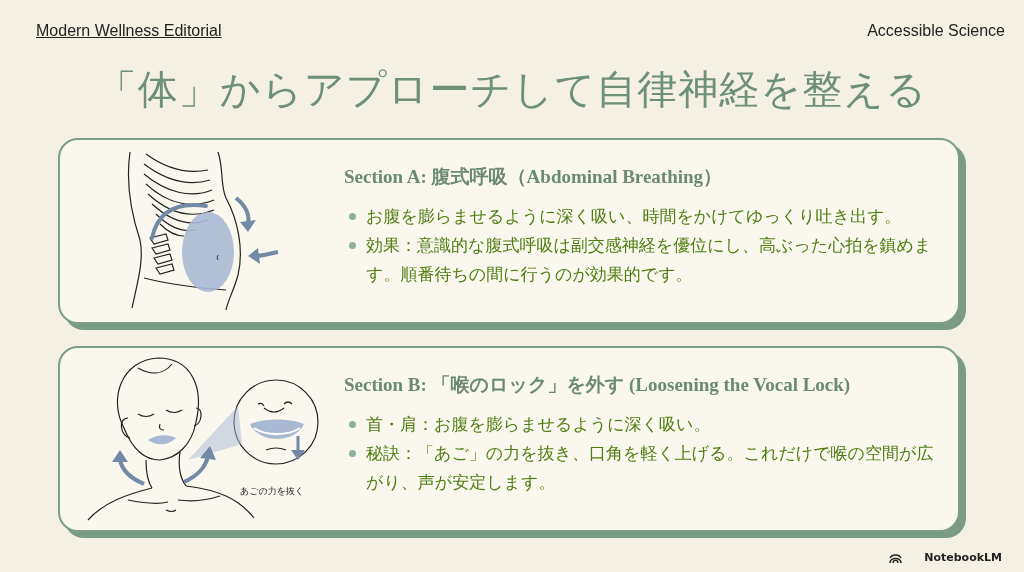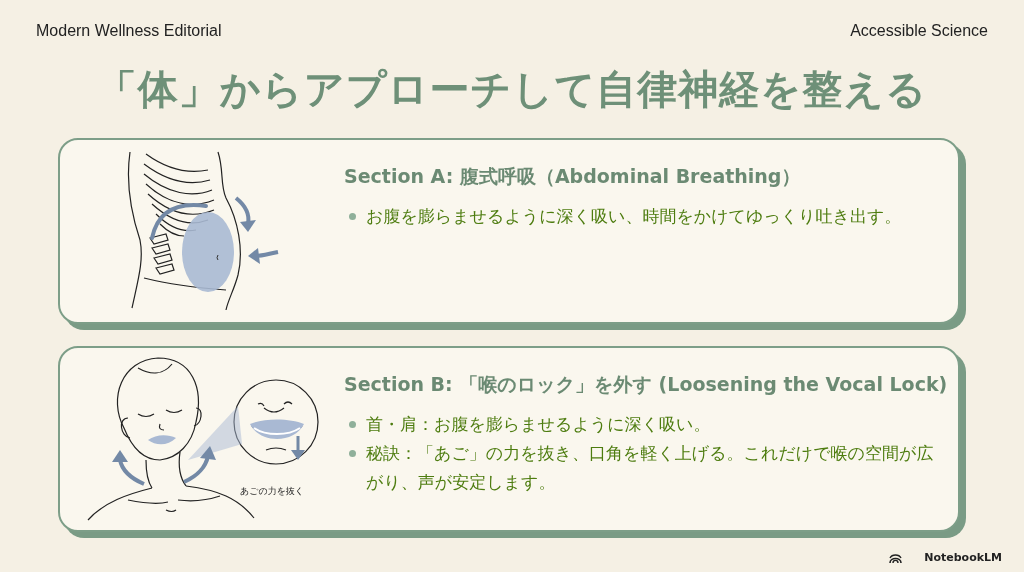--- a/index.html
+++ b/index.html
@@ -8,42 +8,42 @@
     background: #f5f0e4;
     font-family: "DejaVu Sans", "Liberation Sans", sans-serif;
     color: #1f1f1f;
     position: relative;
   }
   .top-label {
     position: absolute; top: 22px;
     font-family: "Liberation Sans", "DejaVu Sans", sans-serif;
     font-size: 16px; color: #222;
   }
-  .top-left { left: 36px; }
-  .top-right { right: 36px; }
+  .top-left { left: 36px; text-decoration: underline; }
+  .top-right { right: 19px; }
   .main-title {
     position: absolute; top: 62px; left: 0; width: 1024px;
     text-align: center;
-    font-size: 40px; font-weight: bold; letter-spacing: 1px;
+    font-size: 40px; font-weight: normal; letter-spacing: 1px;
     color: #6e9078;
   }
   .card {
     position: absolute; left: 58px; width: 902px; height: 186px;
     background: #faf7ee;
     border: 2px solid #7d9e88;
     border-radius: 20px;
     box-shadow: 6px 6px 0 0 #7a9b85;
   }
   .card-a { top: 138px; }
   .card-b { top: 346px; }
   .illus {
     position: absolute; left: 8px; top: 0; width: 270px; height: 228px;
   }
   .card-body {
-    position: absolute; left: 284px; top: 24px; right: 20px;
+    position: absolute; left: 284px; top: 24px; right: 20px; font-family: Liberation Serif, serif;
   }
   .card-title {
     font-size: 19px; font-weight: bold; color: #6b8a73;
     margin-bottom: 12px; white-space: nowrap;
   }
   .bullets { list-style: none; }
   .bullets li {
     position: relative; padding-left: 22px;
     font-size: 17px; line-height: 29px; color: #4d7c0f;
   }
@@ -104,20 +104,21 @@
       <polygon points="172,82 188,80 180,92" fill="#7389a6"></polygon>
 
       <path d="M210 112 C200 114 194 116 188 116" stroke="#7389a6" stroke-width="4" fill="none"></path>
       <polygon points="190,108 180,116 192,124" fill="#7389a6"></polygon>
     </svg>
   </div>
   <div class="card-body">
     <div class="card-title">Section A: 腹式呼吸（Abdominal Breathing）</div>
     <ul class="bullets">
       <li>お腹を膨らませるように深く吸い、時間をかけてゆっくり吐き出す。</li>
+      <li>効果：意識的な腹式呼吸は副交感神経を優位にし、高ぶった心拍を鎮めます。順番待ちの間に行うのが効果的です。</li>
     </ul>
   </div>
 </div>
 
 <div class="card card-b">
   <div class="illus">
     <svg width="270" height="182" viewBox="0 0 270 182">
       <g fill="none" stroke="#222" stroke-width="1.2">
 
         <path d="M56 80 C40 50 54 12 90 10 C124 10 136 40 128 74 C124 96 110 110 92 112 C76 112 64 100 56 80"></path>

